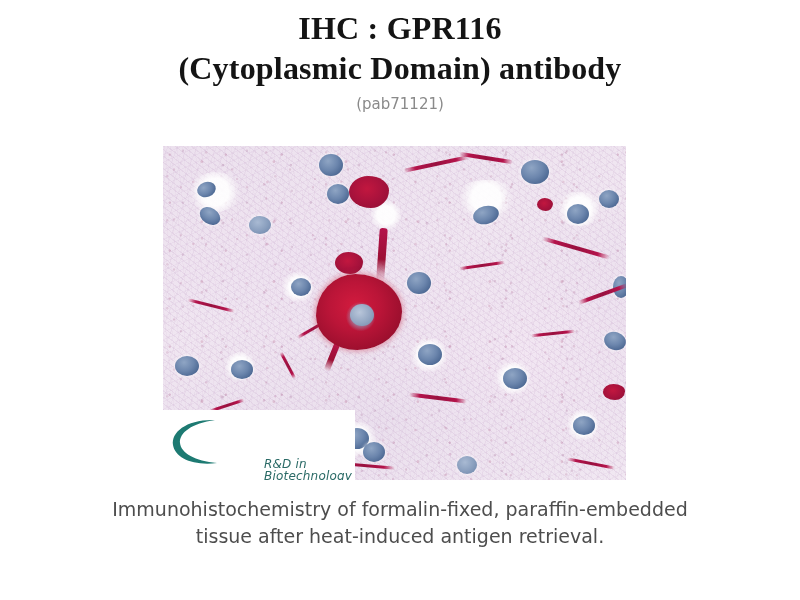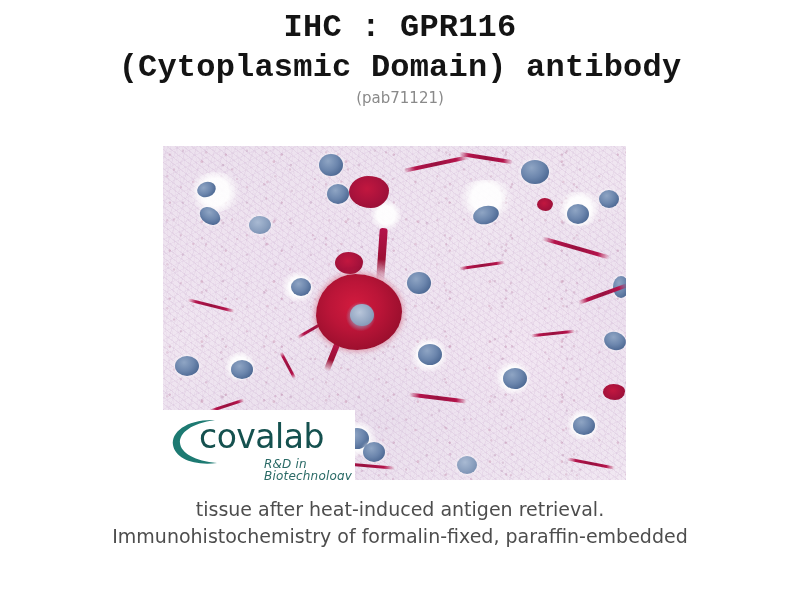--- a/index.html
+++ b/index.html
@@ -17,33 +17,33 @@
 
   
   .title-block {
     position: absolute;
     top: 8px;
     left: 0;
     width: 800px;
     text-align: center;
   }
   .title-line {
-    font-family: Liberation Mono, monospace;
+    font-family: Liberation Serif, serif;
     font-weight: bold;
     font-size: 32px;
     line-height: 40px;
     color: #141414;
     letter-spacing: 0.2px;
   }
   .catalog-line {
     font-family: "DejaVu Sans", sans-serif;
     font-size: 15px;
     line-height: 20px;
     color: #8a8a8a;
-    margin-top: 0;
+    margin-top: 6px;
   }
 
   
   .micrograph-wrap {
     position: absolute;
     left: 163px;
     top: 146px;
     width: 463px;
     height: 334px;
     overflow: hidden;
@@ -281,22 +281,21 @@
     <div class="neurite" style="left:166px; top:196px; width:6px;  height:30px; transform:rotate(22deg);"></div>
     <div class="neuron-soma"></div>
     <div class="neuron-nucleus"></div>
   </div>
 
   <div class="logo-box" style="left:0px; top:264px;">
     <div class="logo-inner">
       <svg class="logo-svg" width="48" height="52" viewBox="0 0 48 52">
         <path d="M44 4 C16 3, 0 16, 2 29 C4 42, 22 50, 46 47 C24 45, 10 37, 9 27 C8 17, 21 7, 44 4 Z" fill="#1d7a72"></path>
       </svg>
-      <div class="logo-word">covalab</div>
       <div class="logo-tagline">R&amp;D in Biotechnology</div>
     </div>
   </div>
 </div>
 
 <div class="caption">
+  <div class="caption-line">Immunohistochemistry of formalin-fixed, paraffin-embedded</div>
   <div class="caption-line">tissue after heat-induced antigen retrieval.</div>
-  <div class="caption-line">Immunohistochemistry of formalin-fixed, paraffin-embedded</div>
 </div>
 
 </body></html>

